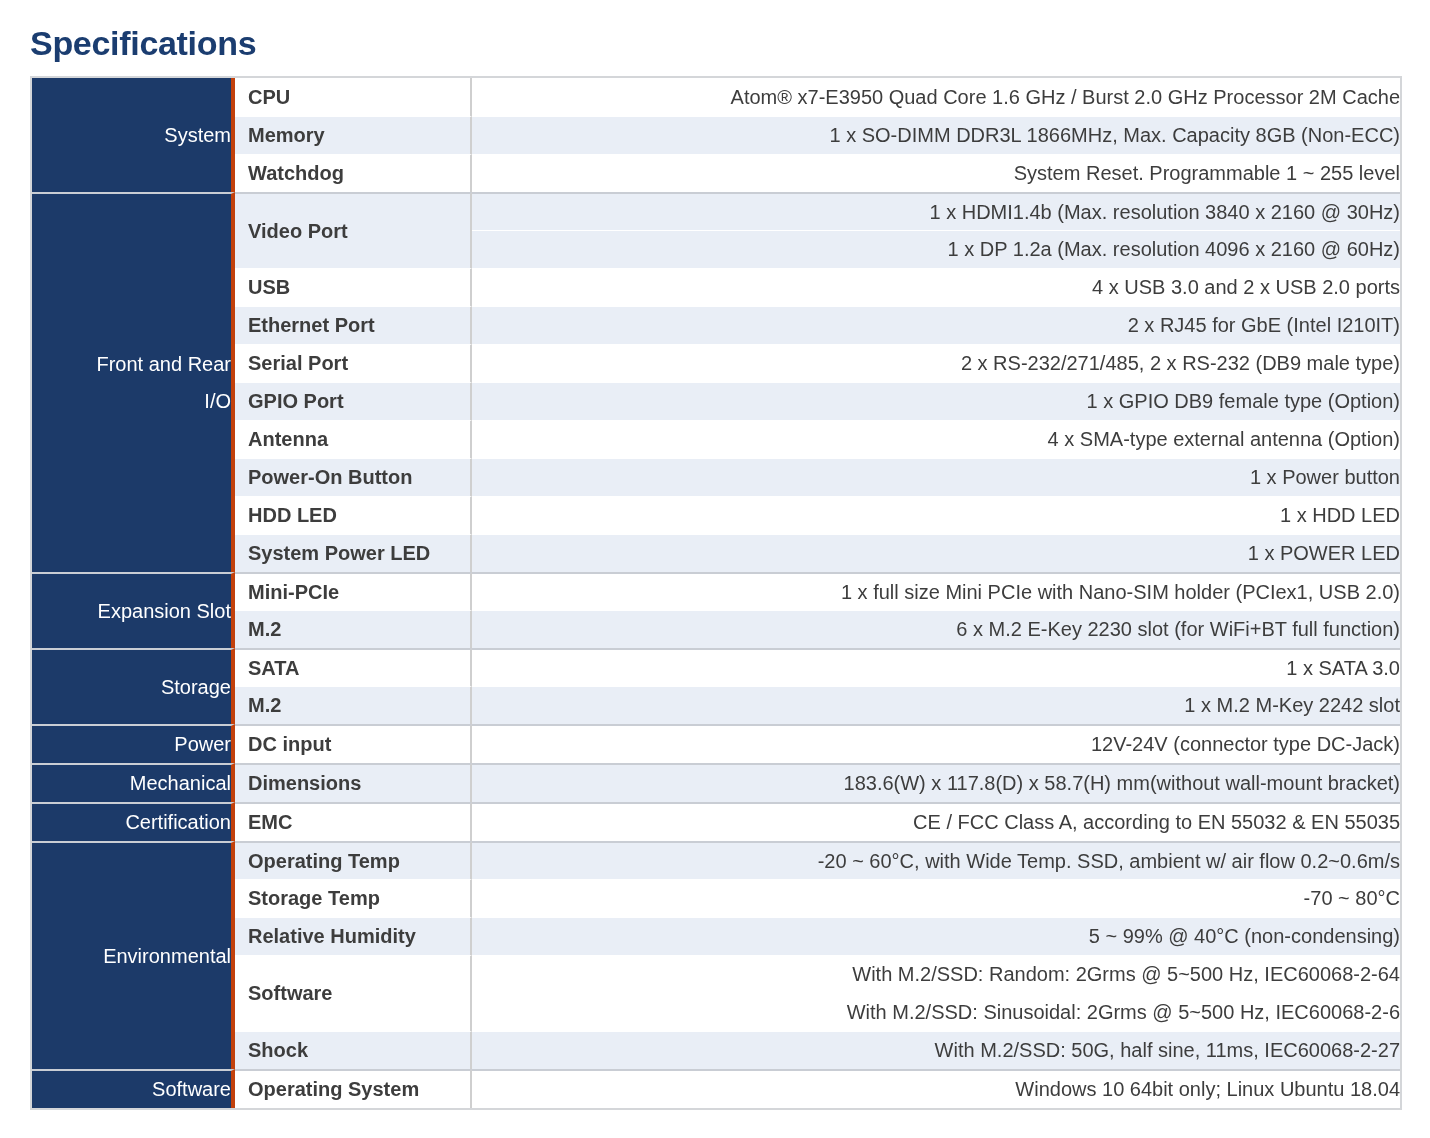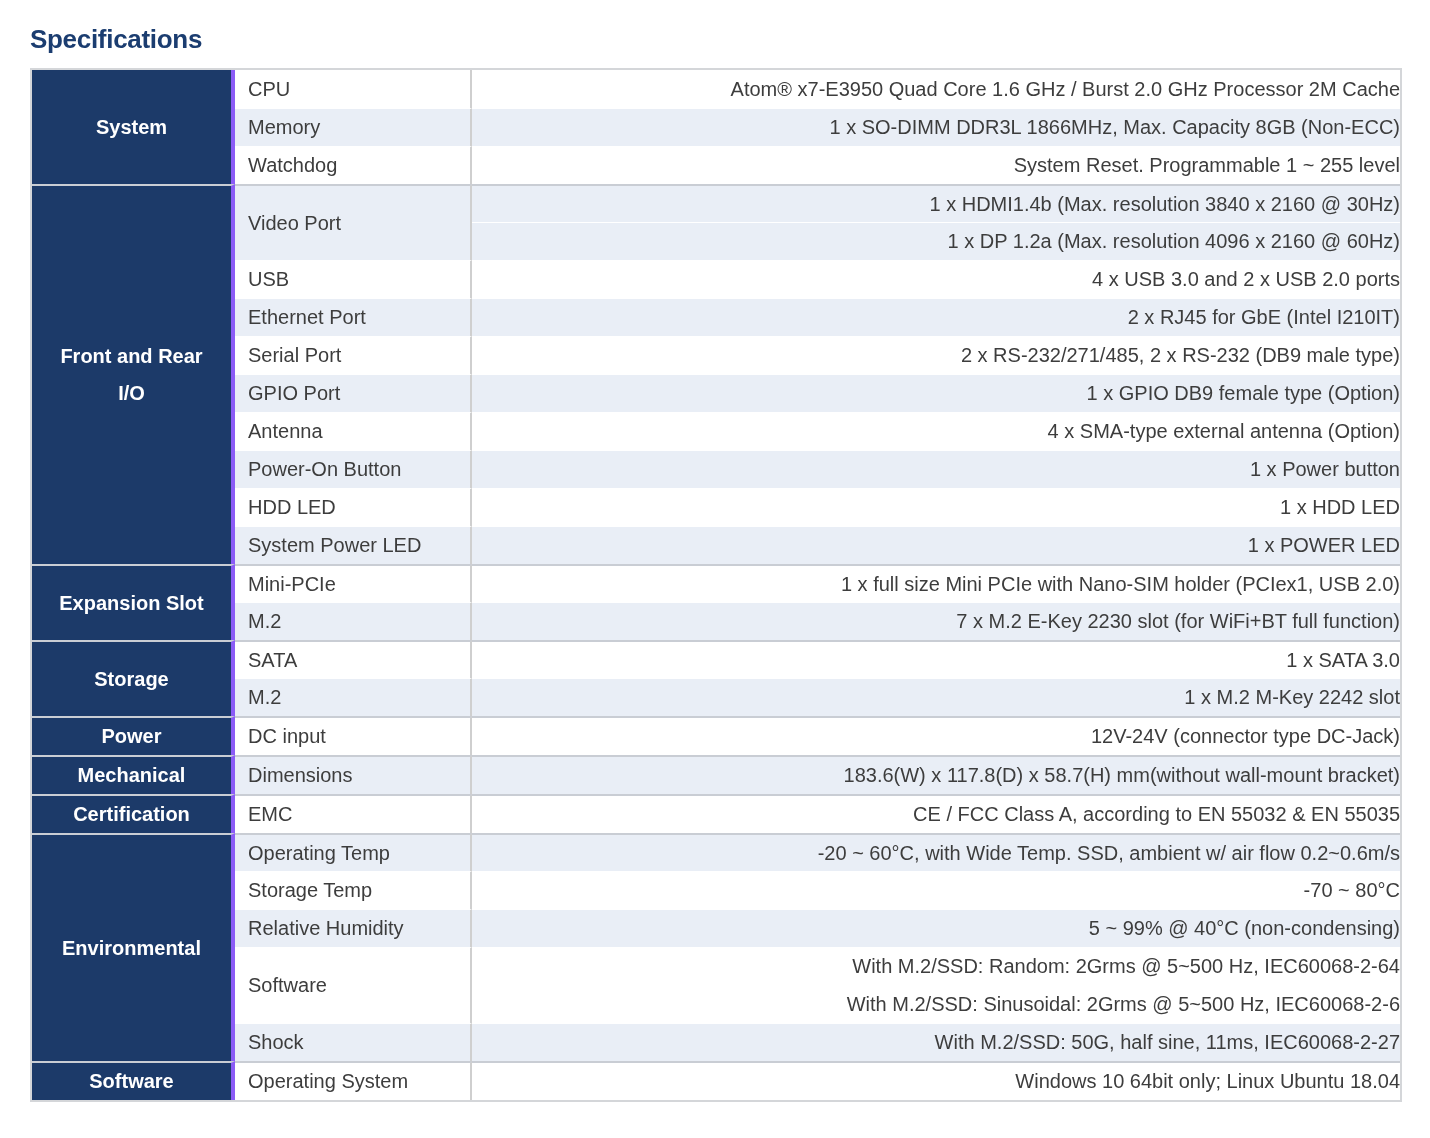--- a/index.html
+++ b/index.html
@@ -18,21 +18,21 @@
     width: 1430px;
     font-family: "Liberation Sans", sans-serif;
   }
   .page {
     width: 1430px;
     height: 1138px;
     padding: 24px 26px 0 30px;
   }
   h1.page-title {
     margin: 0 0 13px 0;
-    font-size: 26px;
+    font-size: 34px;
     font-weight: 700;
     letter-spacing: -0.3px;
     color: var(--title);
   }
   table.spec-table {
     border-collapse: separate;
     border-spacing: 0;
     table-layout: fixed;
     width: 1372px;
     border: 2px solid var(--outer);
@@ -45,28 +45,28 @@
     padding: 0;
     vertical-align: middle;
     font-size: 20px;
     color: var(--text);
     overflow: hidden;
     white-space: nowrap;
   }
   td.cat {
     background: var(--navy);
     color: #ffffff;
-    font-weight: 700;
-    text-align: center;
-    border-right: 4px solid #8b5cf6;
+    font-weight: 400;
+    text-align: right;
+    border-right: 4px solid #c2410c;
     white-space: pre-line;
     line-height: 1.85;
   }
   td.label {
-    font-weight: 400;
+    font-weight: 700;
     padding-left: 13px;
     border-right: 2px solid var(--coldiv);
     background: #ffffff;
   }
   td.value {
     padding-left: 24px;
     background: #ffffff;
     text-align: right;
   }
   tr.stripe td.label,
@@ -141,21 +141,21 @@
           <td class="label" rowspan="1">System Power LED</td>
           <td class="value">1 x POWER LED</td>
         </tr>
         <tr class="section-start">
           <td class="cat" rowspan="2">Expansion Slot</td>
           <td class="label" rowspan="1">Mini-PCIe</td>
           <td class="value">1 x full size Mini PCIe with Nano-SIM holder (PCIex1, USB 2.0)</td>
         </tr>
         <tr class="stripe">
           <td class="label" rowspan="1">M.2</td>
-          <td class="value">7 x M.2 E-Key 2230 slot (for WiFi+BT full function)</td>
+          <td class="value">6 x M.2 E-Key 2230 slot (for WiFi+BT full function)</td>
         </tr>
         <tr class="section-start">
           <td class="cat" rowspan="2">Storage</td>
           <td class="label" rowspan="1">SATA</td>
           <td class="value">1 x SATA 3.0</td>
         </tr>
         <tr class="stripe">
           <td class="label" rowspan="1">M.2</td>
           <td class="value">1 x M.2 M-Key 2242 slot</td>
         </tr>

